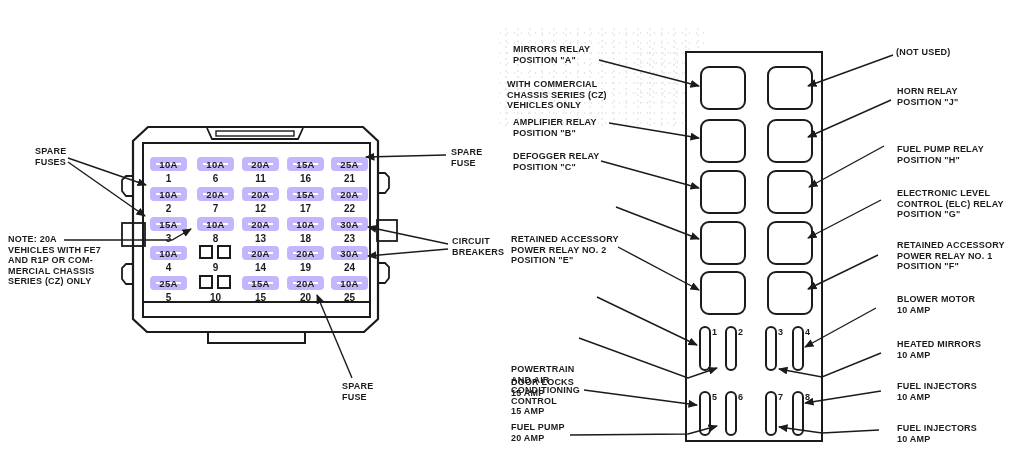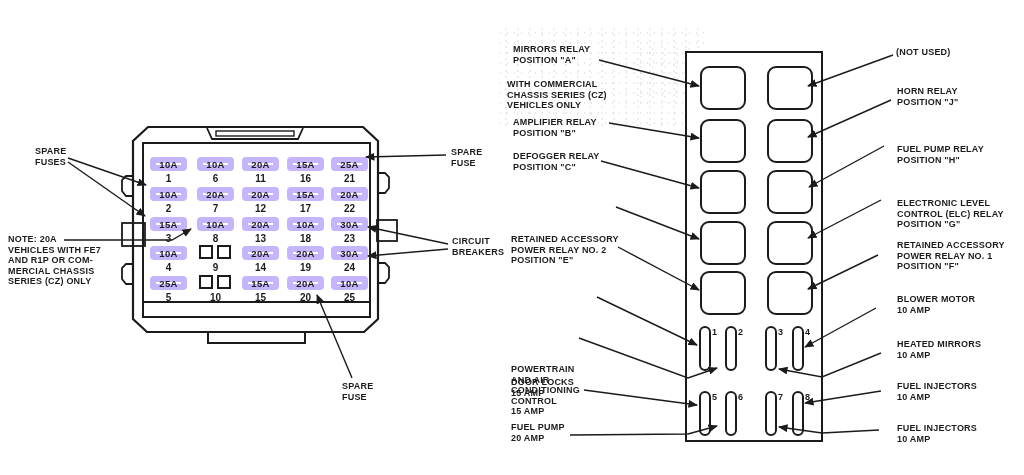--- a/index.html
+++ b/index.html
@@ -180,21 +180,21 @@
 CONTROL
 15 AMP</div>
   <div class="lbl" style="left:511px; top:422px;">FUEL PUMP
 20 AMP</div>
 
   <div class="lbl" style="left:896px; top:47px;">(NOT USED)</div>
   <div class="lbl" style="left:897px; top:86px;">HORN RELAY
 POSITION "J"</div>
   <div class="lbl" style="left:897px; top:144px;">FUEL PUMP RELAY
 POSITION "H"</div>
-  <div class="lbl" style="left:897px; top:198px;">ELECTRONIC LEVEL
+  <div class="lbl" style="left:897px; top:188px;">ELECTRONIC LEVEL
 CONTROL (ELC) RELAY
 POSITION "G"</div>
   <div class="lbl" style="left:897px; top:240px;">RETAINED ACCESSORY
 POWER RELAY NO. 1
 POSITION "F"</div>
   <div class="lbl" style="left:897px; top:294px;">BLOWER MOTOR
 10 AMP</div>
   <div class="lbl" style="left:897px; top:339px;">HEATED MIRRORS
 10 AMP</div>
   <div class="lbl" style="left:897px; top:381px;">FUEL INJECTORS

